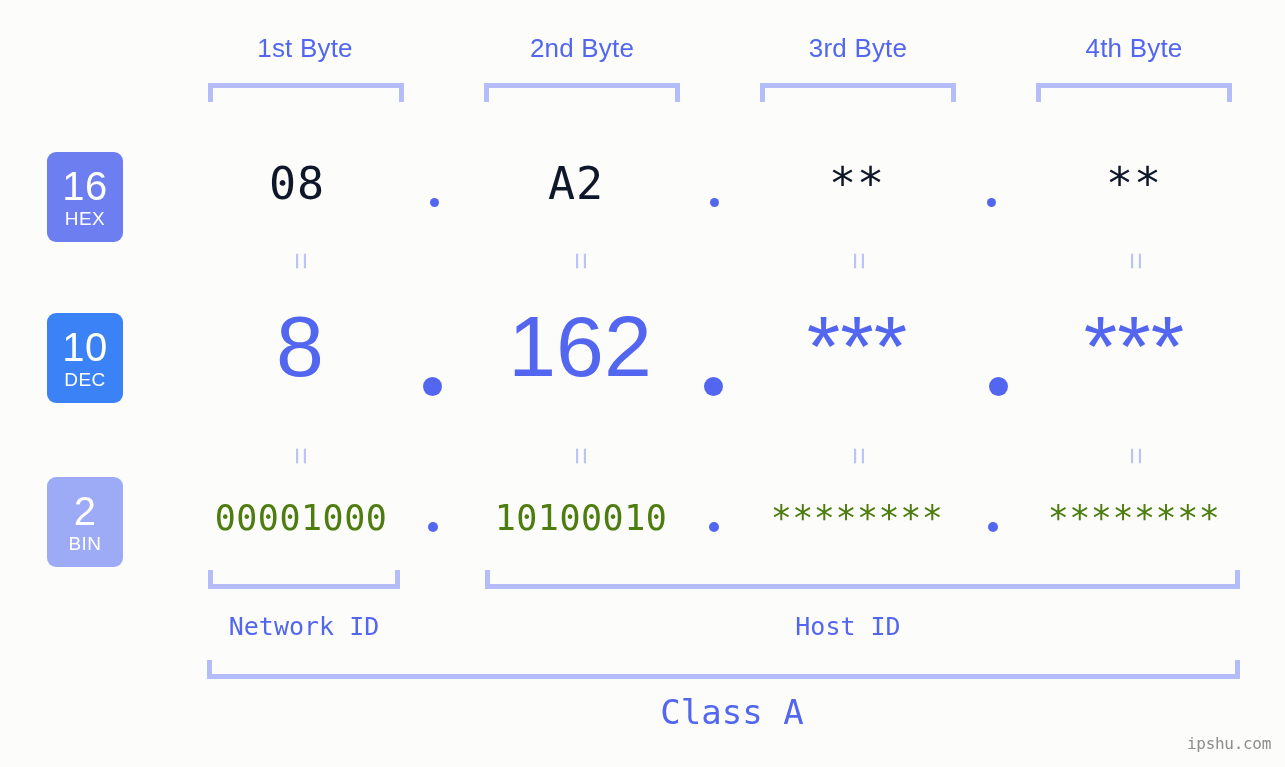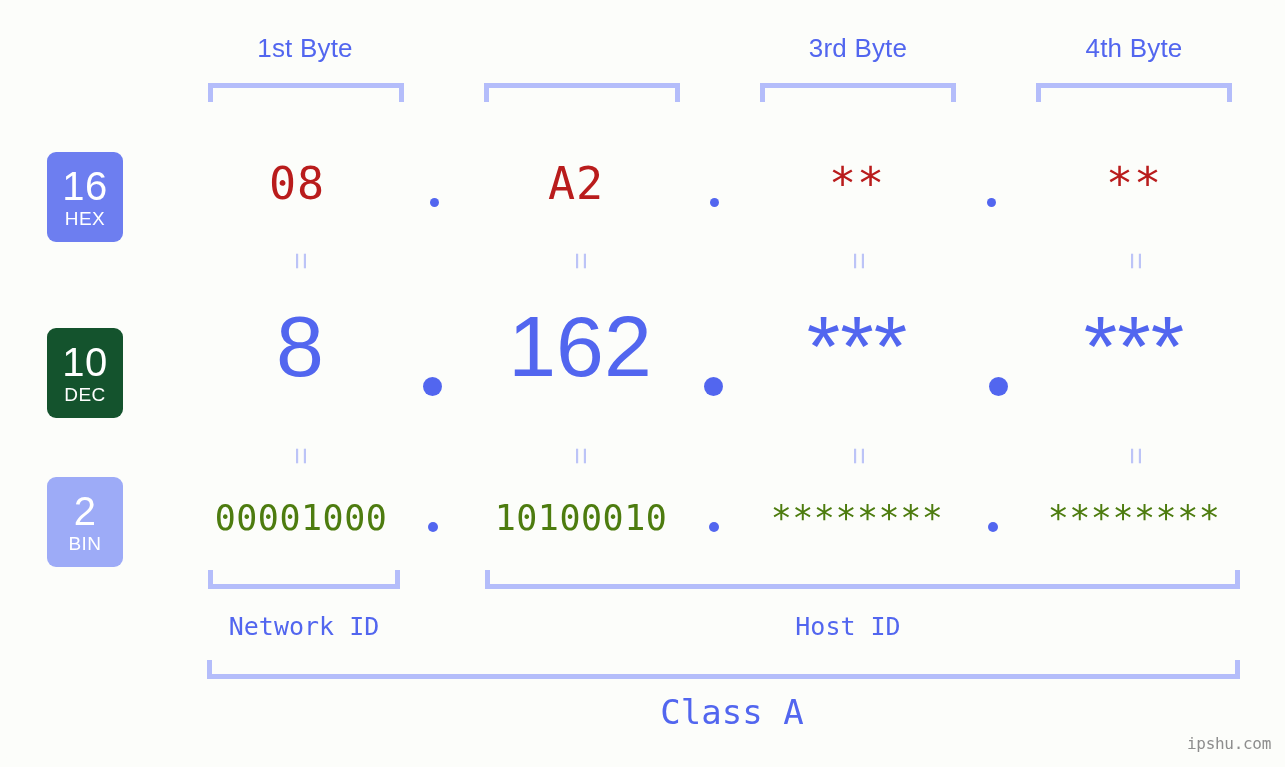--- a/index.html
+++ b/index.html
@@ -81,21 +81,21 @@
   
   .cell {
     position: absolute;
     width: 200px;
     text-align: center;
     white-space: nowrap;
   }
   .hex-row .cell {
     font-family: "DejaVu Sans Mono", monospace;
     font-size: 45px;
-    color: #b91c1c;
+    color: #0f172a;
     letter-spacing: 1px;
   }
   .dec-row .cell {
     font-family: "Liberation Sans", sans-serif;
     font-size: 86px;
     color: #5266ef;
     letter-spacing: 0px;
   }
   .bin-row .cell {
     font-family: "DejaVu Sans Mono", monospace;
@@ -146,33 +146,34 @@
     color: #8d8d8d;
     letter-spacing: -0.3px;
   }
 </style>
 </head>
 <body>
 
 <div id="stage">
 
   <div class="byte-header" style="left:205px;">1st Byte</div>
+  <div class="byte-header" style="left:482px;">2nd Byte</div>
   <div class="byte-header" style="left:758px;">3rd Byte</div>
   <div class="byte-header" style="left:1034px;">4th Byte</div>
 
   <div class="bracket bracket-down" style="left:208px;  top:83px; width:196px;"></div>
   <div class="bracket bracket-down" style="left:484px;  top:83px; width:196px;"></div>
   <div class="bracket bracket-down" style="left:760px;  top:83px; width:196px;"></div>
   <div class="bracket bracket-down" style="left:1036px; top:83px; width:196px;"></div>
 
   <div class="badge" style="top:152px; height:90px; background:#6d7ef0;">
     <span class="num">16</span>
     <span class="abbr">HEX</span>
   </div>
-  <div class="badge" style="top:328px; height:90px; background:#14532d;">
+  <div class="badge" style="top:313px; height:90px; background:#3b82f6;">
     <span class="num">10</span>
     <span class="abbr">DEC</span>
   </div>
   <div class="badge" style="top:477px; height:90px; background:#9dabf7;">
     <span class="num">2</span>
     <span class="abbr">BIN</span>
   </div>
 
   <div class="hex-row">
     <div class="cell" style="left:197px; top:157px;">08</div>

